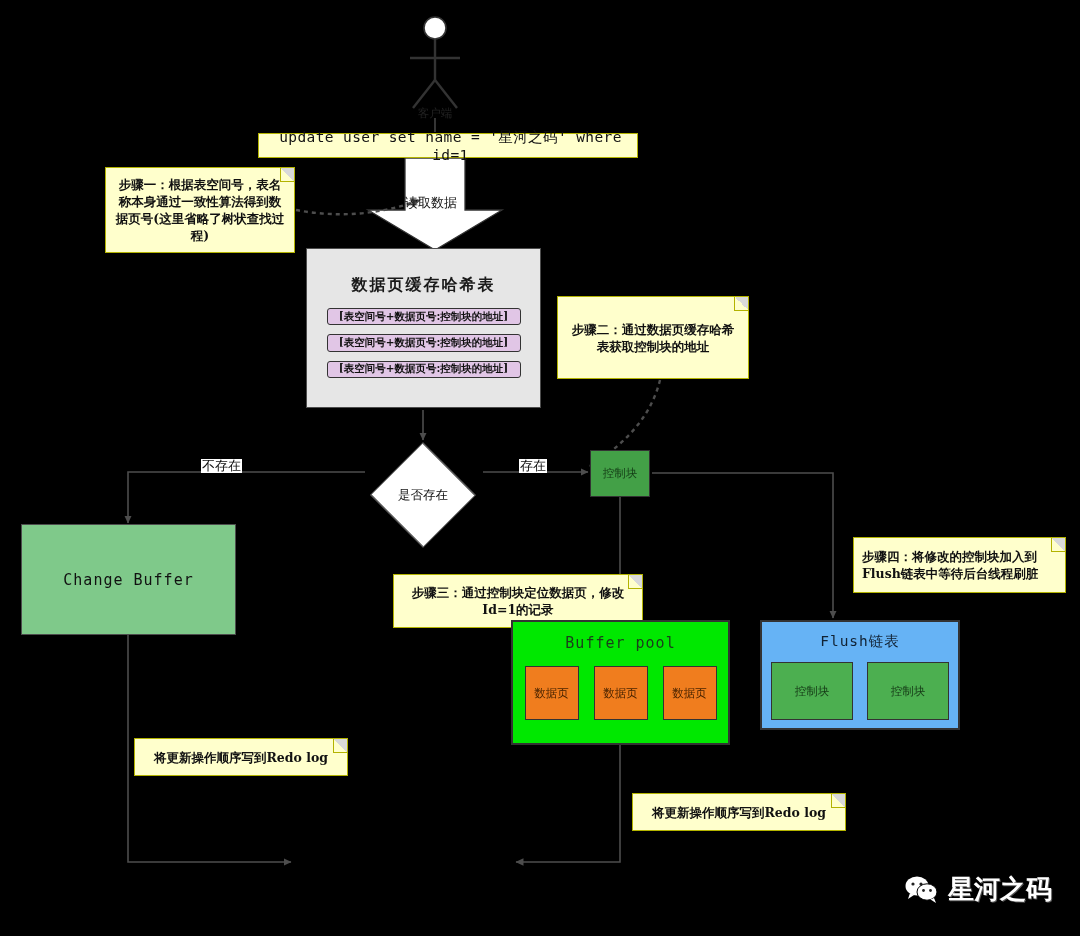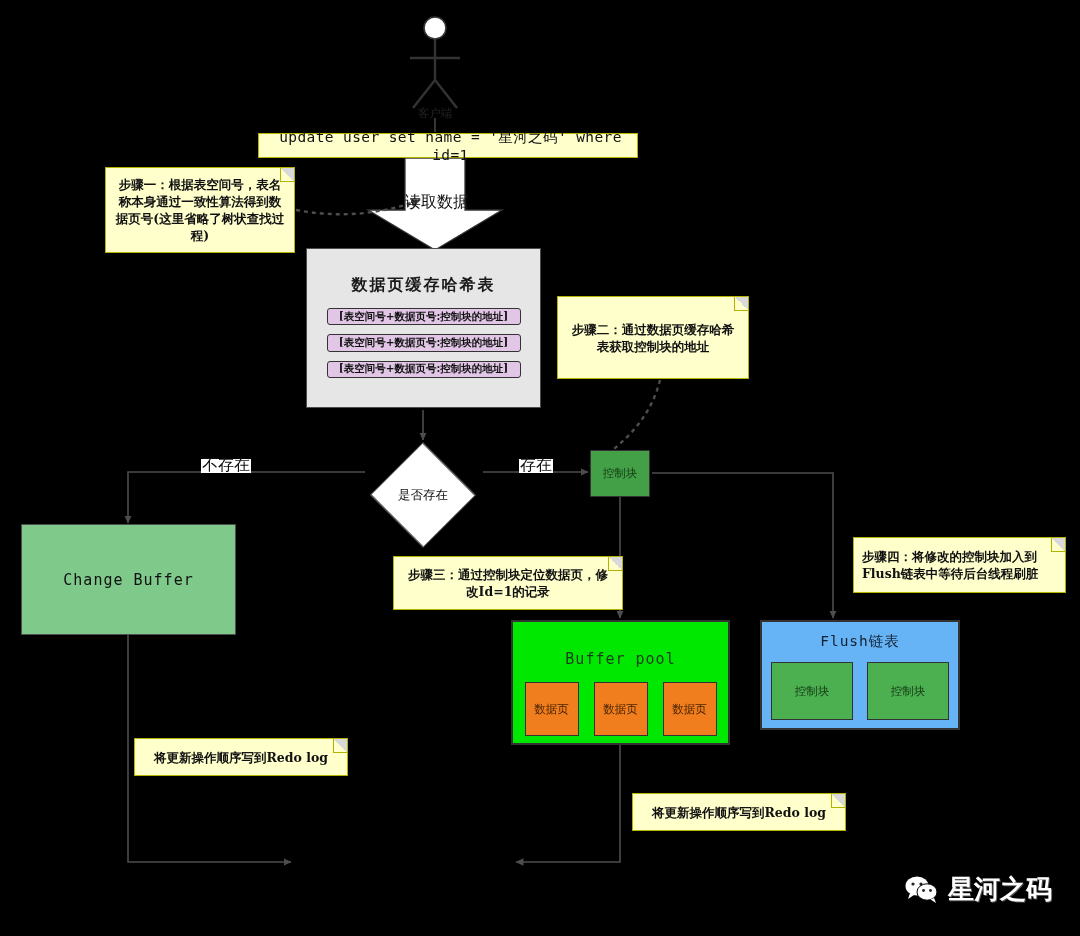--- a/index.html
+++ b/index.html
@@ -38,21 +38,21 @@
   .diamond .dshape{position:absolute;inset:0;background:#fff;border:1px solid #4d4d4d;
            transform:rotate(45deg) scale(.62,1.2);}
   .diamond .dlabel{position:relative;z-index:2;font-size:12.5px;color:#111;}
 
   .greenbig{background:#7fc98a;border:1px solid #4d4d4d;
             font-family:"DejaVu Sans Mono","Liberation Mono",monospace;
             font-size:15px;color:#111;letter-spacing:1px;}
   .greensm{background:#43a047;border:1px solid #333;font-size:11.5px;color:#143d16;}
 
   .bufferpool{background:#00e800;border:2px solid #333;flex-direction:column;
-              justify-content:flex-start;padding-top:28px;}
+              justify-content:flex-start;padding-top:12px;}
   .bufferpool .bptitle{font-family:"DejaVu Sans Mono","Liberation Mono",monospace;
               font-size:15px;color:#1b3d1b;letter-spacing:1px;margin-bottom:14px;}
   .bprow{display:flex;gap:15px;}
   .pagebox{width:52px;height:52px;background:#f07d1e;border:1px solid #333;
            display:flex;align-items:center;justify-content:center;
            font-size:11.5px;color:#4a2400;}
 
   .flushlist{background:#66b3f5;border:2px solid #333;flex-direction:column;
              justify-content:flex-start;padding-top:10px;}
   .flushlist .fltitle{font-family:"DejaVu Sans Mono","Liberation Mono",monospace;
@@ -60,22 +60,22 @@
   .flrow{display:flex;gap:14px;}
   .ctlbox{width:80px;height:56px;background:#4caf50;border:1px solid #333;
           display:flex;align-items:center;justify-content:center;
           font-size:11.5px;color:#153a16;}
 
   .greybox{background:#dcdcdc;border:1px solid #4d4d4d;
            font-family:"DejaVu Sans Mono","Liberation Mono",monospace;
            font-size:15px;color:#111;letter-spacing:1px;}
 
   
-  .elabel{position:absolute;background:#fff;color:#111;font-size:16px;
-          padding:0 1px;line-height:14px;font-family:Liberation Mono, monospace;}
+  .elabel{position:absolute;background:#fff;color:#111;font-size:13px;
+          padding:0 1px;line-height:14px;}
   .elabel.plain{background:transparent;}
 
   
   .actor{position:absolute;}
   .actor .alabel{position:absolute;left:0;width:100%;text-align:center;
           font-size:11.5px;color:#222;}
 
   
   .wm{position:absolute;display:flex;align-items:center;gap:9px;}
   .wm .wmtext{font-size:26px;font-weight:bold;color:#fff;
@@ -158,21 +158,21 @@
     <div class="dshape"></div>
     <div class="dlabel">是否存在</div>
   </div>
   <div class="elabel" style="left:201px;top:459px;">不存在</div>
   <div class="elabel" style="left:519px;top:459px;">存在</div>
 
   <div class="node greensm" style="left:590px;top:450px;width:60px;height:47px;">控制块</div>
 
   <div class="node greenbig" style="left:21px;top:524px;width:215px;height:111px;">Change Buffer</div>
 
-  <div class="node note" style="left:393px;top:556px;width:230px;height:54px;">
+  <div class="node note" style="left:393px;top:574px;width:250px;height:54px;">
     <span>步骤三：通过控制块定位数据页，修改Id=1的记录</span>
     <span class="fold"></span>
   </div>
   <div class="node note" style="left:853px;top:537px;width:213px;height:56px;
               justify-content:flex-end;text-align:left;">
     <span>步骤四：将修改的控制块加入到Flush链表中等待后台线程刷脏</span>
     <span class="fold"></span>
   </div>
 
   <div class="node bufferpool" style="left:511px;top:620px;width:219px;height:125px;">

